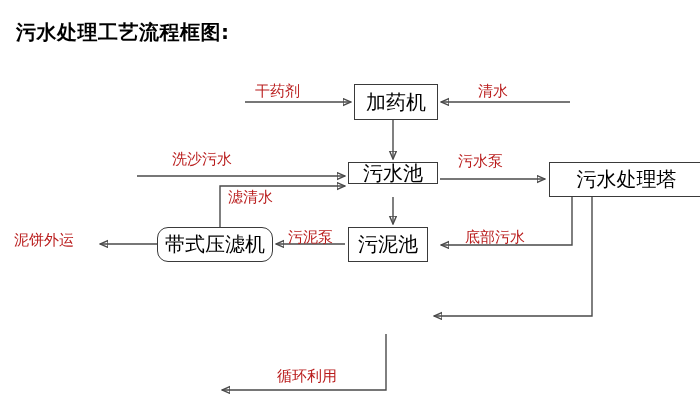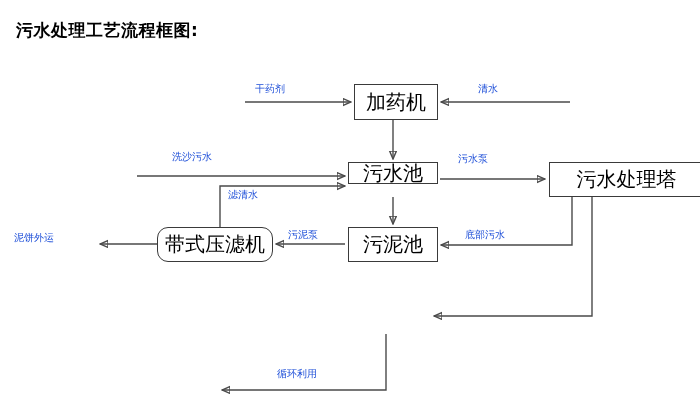--- a/index.html
+++ b/index.html
@@ -14,43 +14,43 @@
     position: relative;
     width: 700px;
     height: 420px;
     background: #ffffff;
     overflow: hidden;
   }
   #title {
     position: absolute;
     left: 16px;
     top: 19px;
-    font-size: 17px;
+    font-size: 20px;
     font-weight: bold;
     color: #000000;
     letter-spacing: 0.5px;
     white-space: nowrap;
   }
   .node {
     position: absolute;
     box-sizing: border-box;
     border: 1.4px solid #3a3a3a;
     background: #ffffff;
     display: flex;
     align-items: center;
     justify-content: center;
     font-size: 20px;
     color: #000000;
     white-space: nowrap;
     z-index: 3;
   }
   .edge-label {
     position: absolute;
-    font-size: 10px;
-    color: #1d4ed8;
+    font-size: 15px;
+    color: #b91c1c;
     white-space: nowrap;
     z-index: 4;
     background: transparent;
   }
   svg#wires {
     position: absolute;
     left: 0;
     top: 0;
     width: 700px;
     height: 420px;
@@ -116,21 +116,21 @@
   </div>
 
   <div class="node" style="left:549px; top:162px; width:155px; height:35px;">
     <span>污水处理塔</span>
   </div>
 
   <div class="node" style="left:157px; top:227px; width:116px; height:35px;border-radius:11px;">
     <span>带式压滤机</span>
   </div>
 
-  <div class="node" style="left:348px; top:227px; width:90px; height:35px;">
+  <div class="node" style="left:348px; top:227px; width:80px; height:35px;">
     <span>污泥池</span>
   </div>
 
 
   <div class="edge-label" style="left:255px; top:82px;">干药剂</div>
   <div class="edge-label" style="left:478px; top:82px;">清水</div>
   <div class="edge-label" style="left:172px; top:150px;">洗沙污水</div>
   <div class="edge-label" style="left:228px; top:188px;">滤清水</div>
   <div class="edge-label" style="left:458px; top:152px;">污水泵</div>
   <div class="edge-label" style="left:14px; top:231px;">泥饼外运</div>

